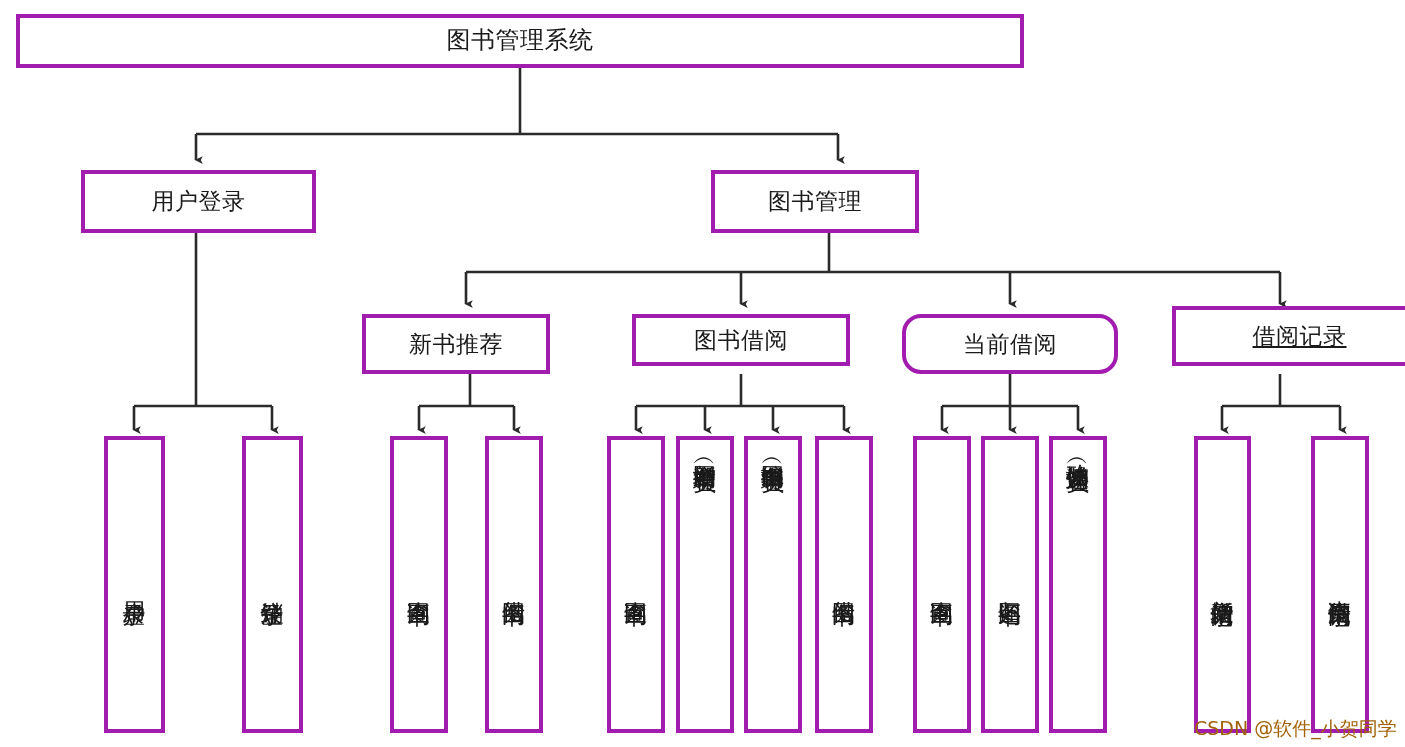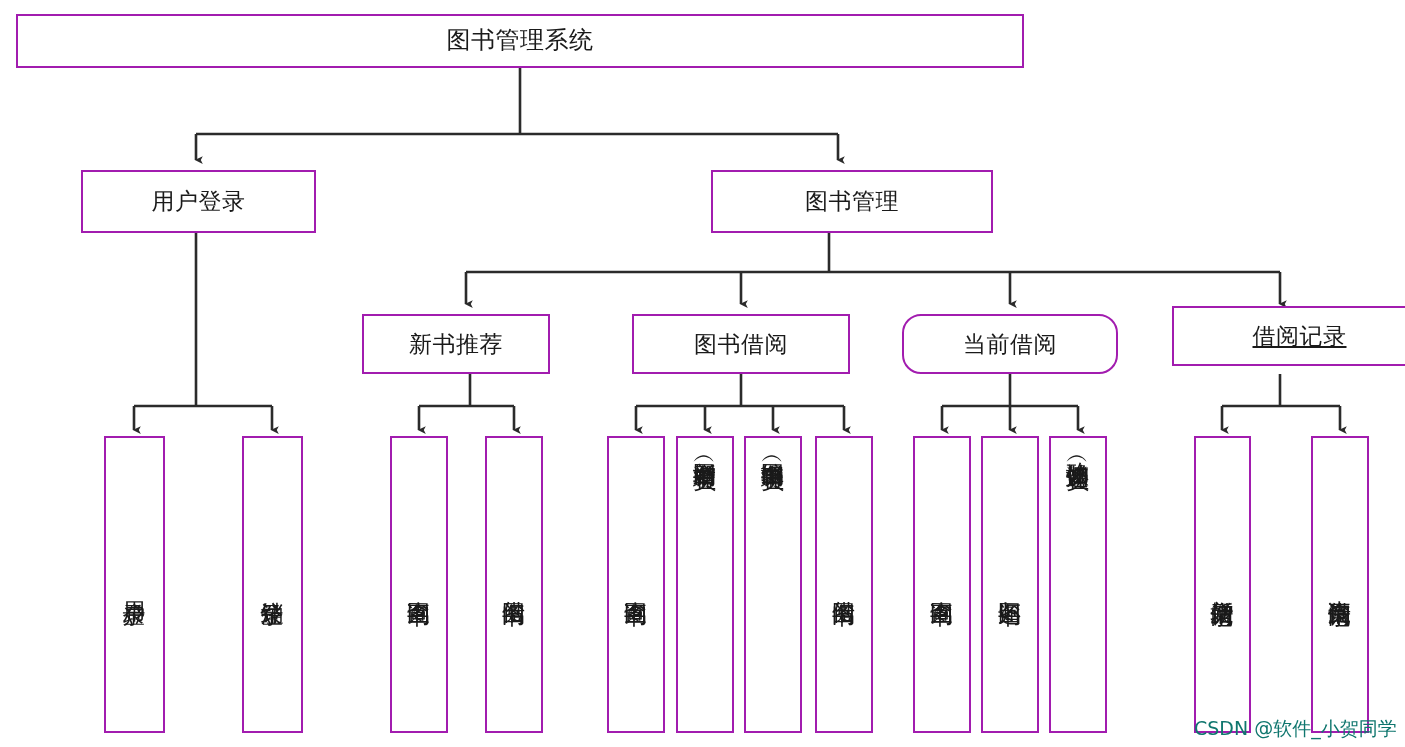--- a/index.html
+++ b/index.html
@@ -22,21 +22,21 @@
     position: absolute;
     left: 0;
     top: 0;
     width: 1405px;
     height: 747px;
     pointer-events: none;
   }
   .node {
     position: absolute;
     box-sizing: border-box;
-    border: 2px solid #a21caf;
+    border: 4px solid #a21caf;
     background: #ffffff;
     display: flex;
     align-items: center;
     justify-content: center;
     color: #1a1a1a;
   }
   .node .label {
     display: block;
     text-align: center;
     line-height: 1.16;
@@ -64,21 +64,21 @@
     letter-spacing: 1px;
     -webkit-text-orientation: upright;
   }
   
   .node.vert.center {
     align-items: center;
     padding-top: 0;
   }
   .watermark {
     position: absolute;
-    color: #0f766e;
+    color: #a16207;
     font-size: 19px;
     white-space: nowrap;
     font-family: "DejaVu Sans", "Liberation Sans", sans-serif;
   }
 </style>
 </head>
 <body>
 
 <div id="canvas">
 
@@ -134,28 +134,28 @@
     </g>
   </svg>
 
   <div class="node horiz root" style="left:16px; top:14px; width:1008px; height:54px;">
     <span class="label">图书管理系统</span>
   </div>
 
   <div class="node horiz" style="left:81px; top:170px; width:235px; height:63px;">
     <span class="label">用户登录</span>
   </div>
-  <div class="node horiz" style="left:711px; top:170px; width:282px; height:63px;">
+  <div class="node horiz" style="left:711px; top:170px; width:208px; height:63px;">
     <span class="label">图书管理</span>
   </div>
 
   <div class="node horiz" style="left:362px; top:314px; width:188px; height:60px;">
     <span class="label">新书推荐</span>
   </div>
-  <div class="node horiz" style="left:632px; top:314px; width:218px; height:60px;">
+  <div class="node horiz" style="left:632px; top:314px; width:218px; height:52px;">
     <span class="label">图书借阅</span>
   </div>
   <div class="node horiz" style="left:902px; top:314px; width:216px; height:60px;border-radius:19px;">
     <span class="label">当前借阅</span>
   </div>
   <div class="node horiz" style="left:1172px; top:306px; width:255px; height:60px;text-decoration:underline;">
     <span class="label">借阅记录</span>
   </div>
 
   <div class="node vert center" style="left:104px; top:436px; width:61px; height:297px;">

